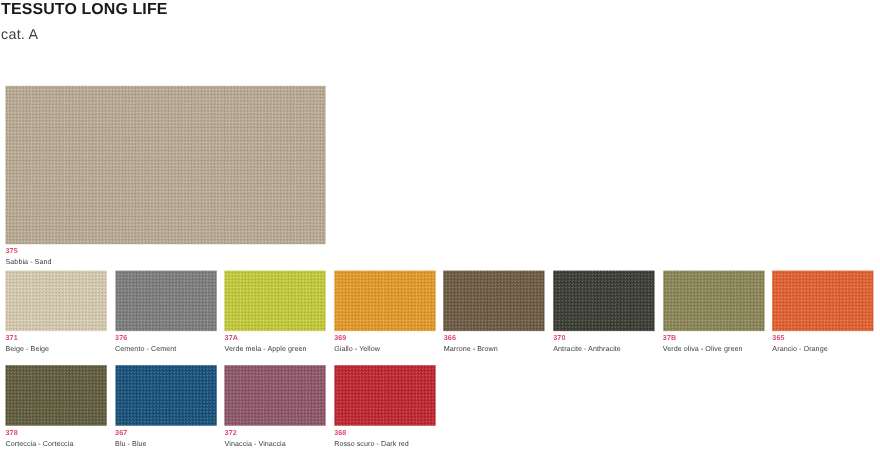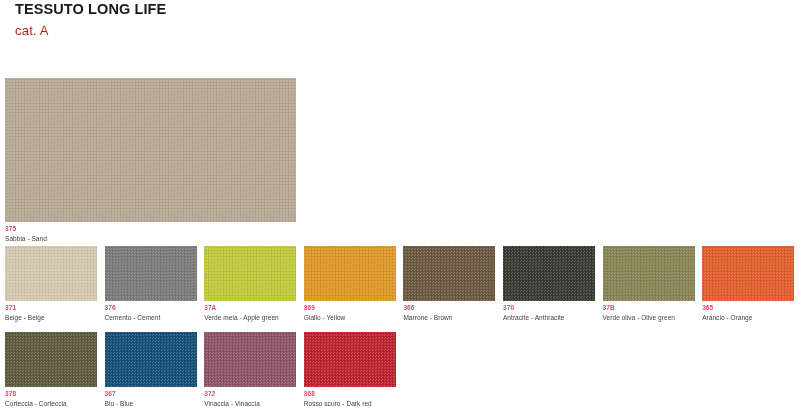--- a/index.html
+++ b/index.html
@@ -12,21 +12,21 @@
     height: 415px;
     position: relative;
     font-family: "Liberation Sans", sans-serif;
     -webkit-font-smoothing: antialiased;
     overflow: hidden;
   }
 
   
   #header {
     position: absolute;
-    left: 15px;
+    left: 1px;
     top: 2px;
     width: 400px;
   }
   .title-line {
     font-size: 14.5px;
     font-weight: bold;
     letter-spacing: 0.1px;
     color: #1a1a1a;
     line-height: 15.5px;
     white-space: nowrap;
@@ -106,21 +106,21 @@
     width: 92px;
     height: 55px;
   }
   .cell .caption { margin-top: 3px; }
 </style>
 </head>
 <body>
 
 <div id="header">
   <div class="title-line">TESSUTO LONG LIFE</div>
-  <div id="category" style="color: #b91c1c;">cat. A</div>
+  <div id="category" style="color: #404040;">cat. A</div>
 </div>
 
 <div id="hero-block">
   <div id="hero-swatch" class="swatch" style="background: rgb(185, 171, 149);"></div>
   <div class="caption">
     <div class="code">375</div>
     <div class="cname">Sabbia - Sand</div>
   </div>
 </div>
 

